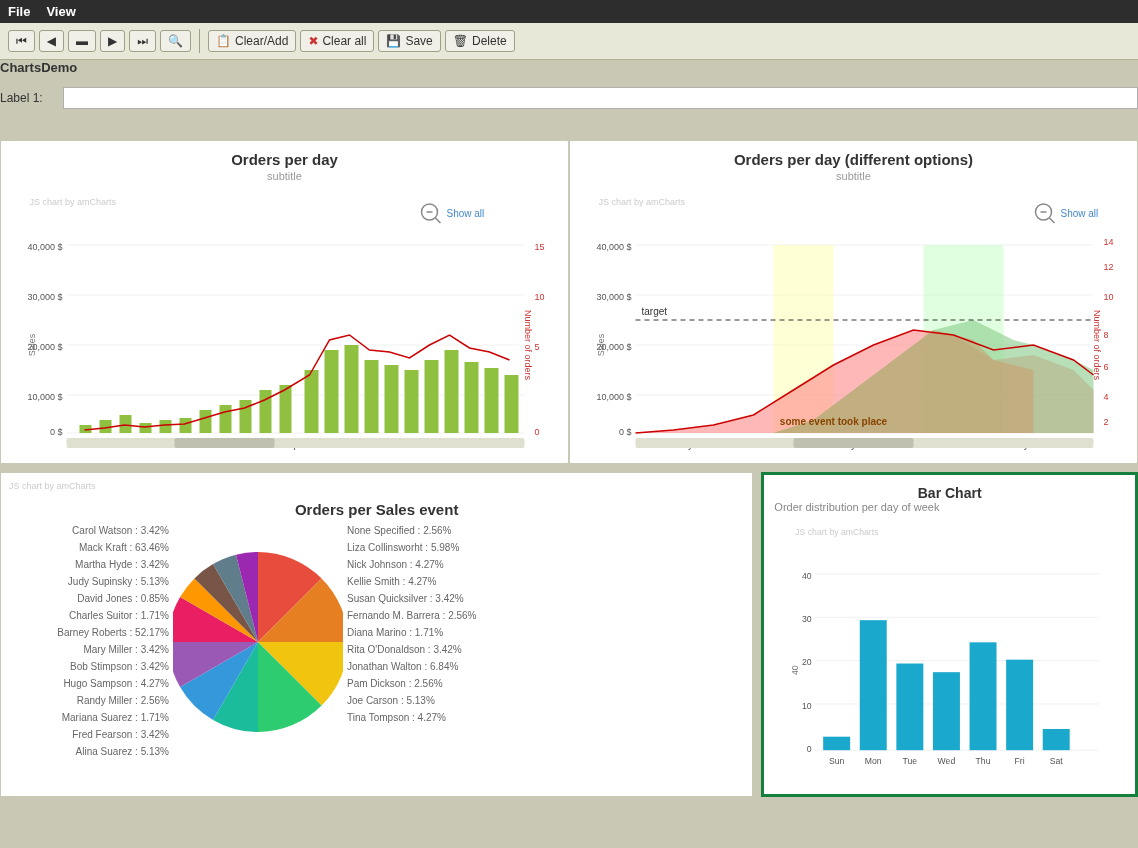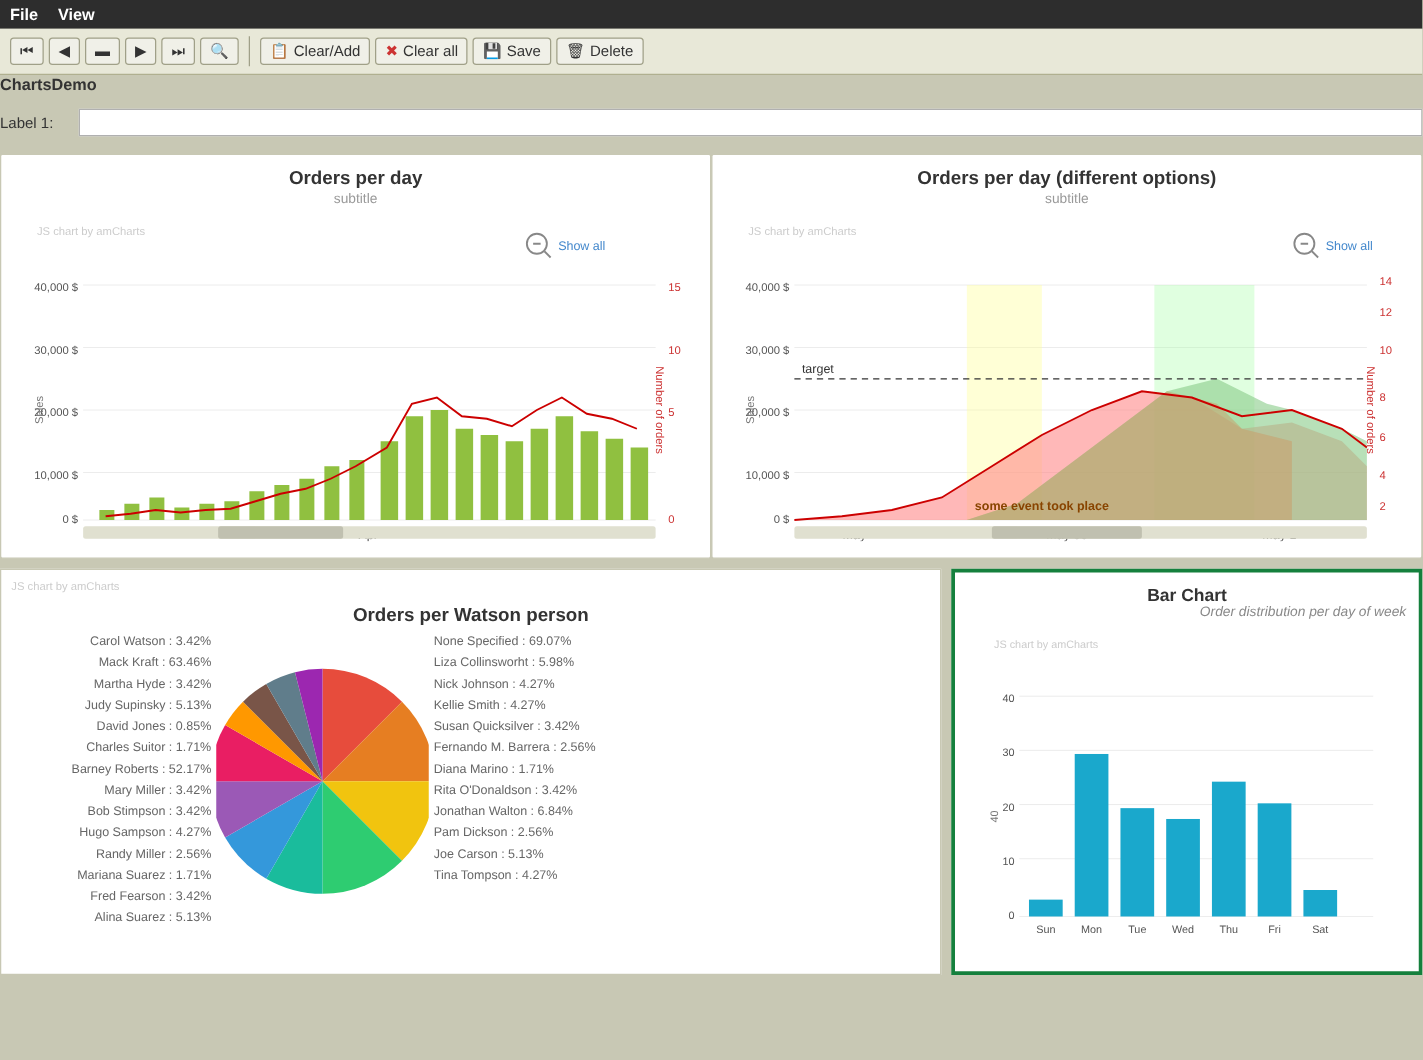--- a/index.html
+++ b/index.html
@@ -46,21 +46,21 @@
     }
     .form-title {
       font-weight: bold;
       font-size: 13px;
       margin-bottom: 12px;
       color: #333;
     }
     .label-row {
       display: flex;
       align-items: center;
-      margin-bottom: 14px;
+      margin-bottom: 31px;
       gap: 20px;
     }
     .label-row label { font-size: 12px; color: #333; }
     .label-input {
       flex: 1;
       border: 1px solid #b0b0b0;
       background: #fff;
       height: 22px;
       font-size: 12px;
       padding: 2px 4px;
@@ -126,25 +126,24 @@
       border: 3px solid #15803d;
       padding: 10px;
     }
     .bar-chart-title {
       text-align: center;
       font-weight: bold;
       font-size: 14px;
       color: #333;
     }
     .bar-chart-subtitle {
-      text-align: right;
+      text-align: left;
       font-size: 11px;
       color: #888;
       margin-bottom: 8px;
-      font-style: italic;
     }
   </style>
 </head>
 <body>
 
 <div class="menubar">
   <span>File</span>
   <span>View</span>
 </div>
 
@@ -325,21 +324,21 @@
         <rect x="42" y="248" width="458" height="10" fill="#e0e0d0" rx="2"></rect>
         <rect x="200" y="248" width="120" height="10" fill="#c0c0b0" rx="2"></rect>
       </svg>
     </div>
   </div>
 
   <div class="bottom-grid">
 
     <div class="pie-panel">
       <div style="font-size:9px;color:#ccc;position:absolute;top:8px;left:8px;">JS chart by amCharts</div>
-      <div class="pie-chart-title">Orders per Watson person</div>
+      <div class="pie-chart-title">Orders per Sales event</div>
 
       <div style="display:flex;gap:4px;align-items:flex-start;">
 
         <div style="min-width:160px;font-size:10px;line-height:1.7;color:#666;text-align:right;">
           <div>Carol Watson : 3.42%</div>
           <div>Mack Kraft : 63.46%</div>
           <div>Martha Hyde : 3.42%</div>
           <div>Judy Supinsky : 5.13%</div>
           <div>David Jones : 0.85%</div>
           <div>Charles Suitor : 1.71%</div>
@@ -369,21 +368,21 @@
               <path d="M0,0 L-77.9,-45 A90,90 0 0,1 -63.6,-63.6 Z" fill="#ff9800"></path>
               <path d="M0,0 L-63.6,-63.6 A90,90 0 0,1 -45,-77.9 Z" fill="#795548"></path>
               <path d="M0,0 L-45,-77.9 A90,90 0 0,1 -22,-87.3 Z" fill="#607d8b"></path>
               <path d="M0,0 L-22,-87.3 A90,90 0 0,1 0,-90 Z" fill="#9c27b0"></path>
 
             </g>
           </svg>
         </div>
 
         <div style="min-width:160px;font-size:10px;line-height:1.7;color:#666;">
-          <div>None Specified : 69.07%</div>
+          <div>None Specified : 2.56%</div>
           <div>Liza Collinsworht : 5.98%</div>
           <div>Nick Johnson : 4.27%</div>
           <div>Kellie Smith : 4.27%</div>
           <div>Susan Quicksilver : 3.42%</div>
           <div>Fernando M. Barrera : 2.56%</div>
           <div>Diana Marino : 1.71%</div>
           <div>Rita O'Donaldson : 3.42%</div>
           <div>Jonathan Walton : 6.84%</div>
           <div>Pam Dickson : 2.56%</div>
           <div>Joe Carson : 5.13%</div>

